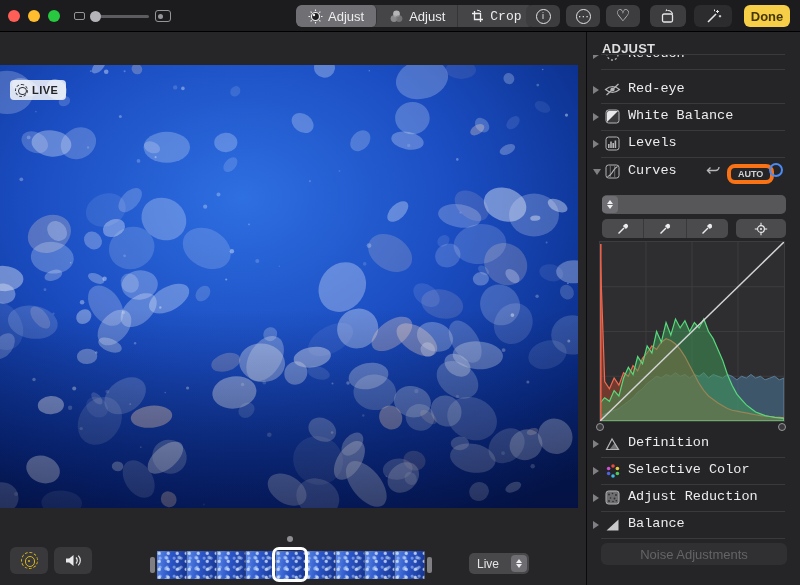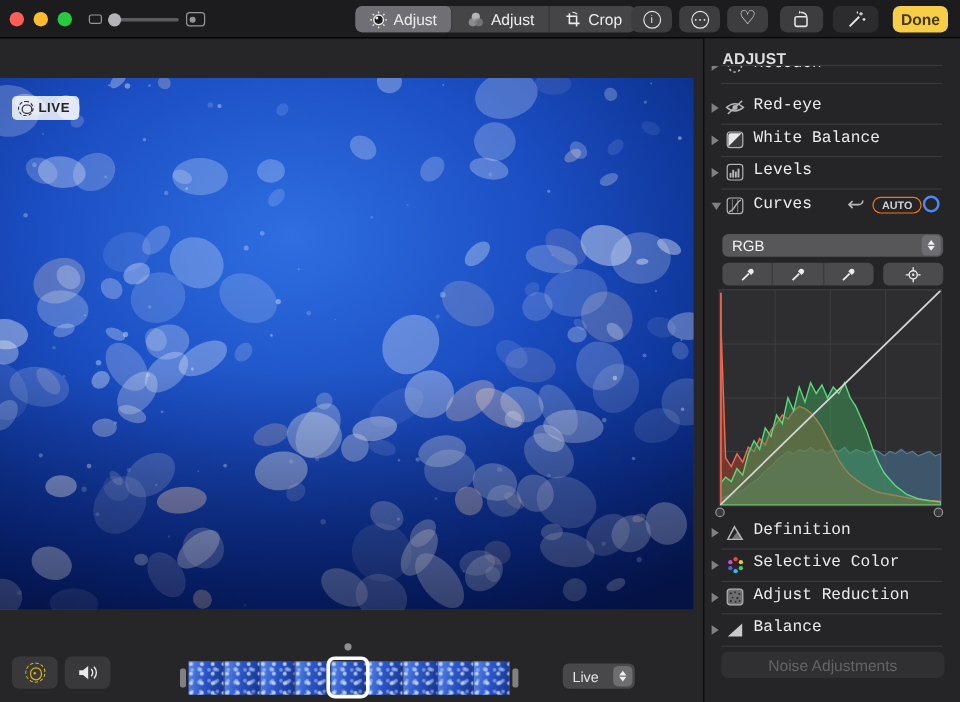--- a/index.html
+++ b/index.html
@@ -18,21 +18,21 @@
   .photoicon-l::after { content:""; position:absolute; left:2px; top:2.5px; width:5px; height:5px;
     border-radius:50%; background:#96969a; }
   #zoomtrack { position:relative; width:58px; height:3px; background:#5c5c60; border-radius:2px; }
   #zoomknob { position:absolute; left:-1px; top:-4px; width:11px; height:11px; border-radius:50%;
     background:#b4b4b8; }
 
   #seggroup { position:absolute; left:296px; top:5px; height:22px; display:flex;
     background:#454548; border-radius:6px; overflow:hidden; }
   .seg { display:flex; align-items:center; gap:5px; padding:0 12px; color:#ededee;
     font-size:13px; border-right:1px solid #353537; }
-  .seg:last-child { border-right:none; }
+  .seg:last-child { border-right:none;font-family:Liberation Mono, monospace; }
   .seg.sel { background:#707074; border-radius:5px; }
 
   .tbtn { position:absolute; top:5px; height:22px; background:#3d3d40; border-radius:6px;
     display:flex; align-items:center; justify-content:center; color:#e6e6e8; }
   #btn-done { background:#f6ce47; color:#463700; font-size:13px; font-weight:600; }
 
   .circ-ic { width:15px; height:15px; border:1.4px solid #e3e3e5; border-radius:50%;
     display:flex; align-items:center; justify-content:center; font-size:9px; color:#e3e3e5; }
   .heart { font-size:16px; line-height:1; color:#e8e8ea; }
 
@@ -87,21 +87,21 @@
   .disc { position:absolute; left:6px; top:10px; width:0; height:0;
     border-top:4px solid transparent; border-bottom:4px solid transparent; border-left:6px solid #808084; }
   .disc.open { border-left:4px solid transparent; border-right:4px solid transparent;
     border-top:6px solid #808084; border-bottom:none; top:11px; }
   .sb-ic { position:absolute; left:17px; top:5px; width:17px; height:17px;
     display:flex; align-items:center; justify-content:center; }
   .sb-label { position:absolute; left:41px; top:5px; font-size:13.5px; color:#ececee;font-family:Liberation Mono, monospace; }
   #partial-row { position:absolute; left:0; top:23px; width:214px; height:13px; overflow:hidden; }
   #partial-row .inner { position:absolute; left:0; top:-14px; width:214px; height:27px; }
 
-  #auto-pill { position:absolute; left:140px; top:6px; padding:1px 7px; border:1px solid #f97316;
+  #auto-pill { position:absolute; left:140px; top:6px; padding:1px 7px; border:4px solid #f97316;
     border-radius:8px; font-size:9px; font-weight:600; color:#d2d2d4; }
   #blue-ring { position:absolute; left:182px; top:5px; width:14px; height:14px;
     border:2px solid #4a8af6; border-radius:50%; }
 
   #rgb-select { position:absolute; left:15px; top:163px; width:184px; height:19px;
     background:#57575a; border-radius:5px; display:flex; align-items:center; }
   #rgb-select .val { flex:1; padding-left:8px; font-size:12.5px; color:#f0f0f2; }
 
   #dropper-row { position:absolute; left:15px; top:187px; width:184px; height:19px; display:flex; }
   #dropper-group { width:126px; height:19px; background:#4b4b4e; border-radius:5px;
@@ -547,21 +547,20 @@
       <span class="sb-label">Curves</span>
       <svg class="abs" style="left:118px;top:6px" width="16" height="15" viewBox="0 0 16 15">
         <path d="M5.5 3.5 L2.5 6.5 L5.5 9.5" fill="none" stroke="#b8b8bc" stroke-width="1.4"></path>
         <path d="M2.5 6.5 h8 a3.5 3.5 0 0 0 3.5 -3.5" fill="none" stroke="#b8b8bc" stroke-width="1.4"></path>
       </svg>
       <div id="auto-pill">AUTO</div>
       <div id="blue-ring"></div>
     </div>
 
     <div id="rgb-select">
-      <span class="val">RGB</span>
       <div class="stepper">
         <div class="chev-up"></div>
           <div class="chev-dn"></div>
       </div>
     </div>
 
     <div id="dropper-row">
       <div id="dropper-group">
         <div class="dropper-btn">
           <svg width="14" height="14" viewBox="0 0 14 14">

